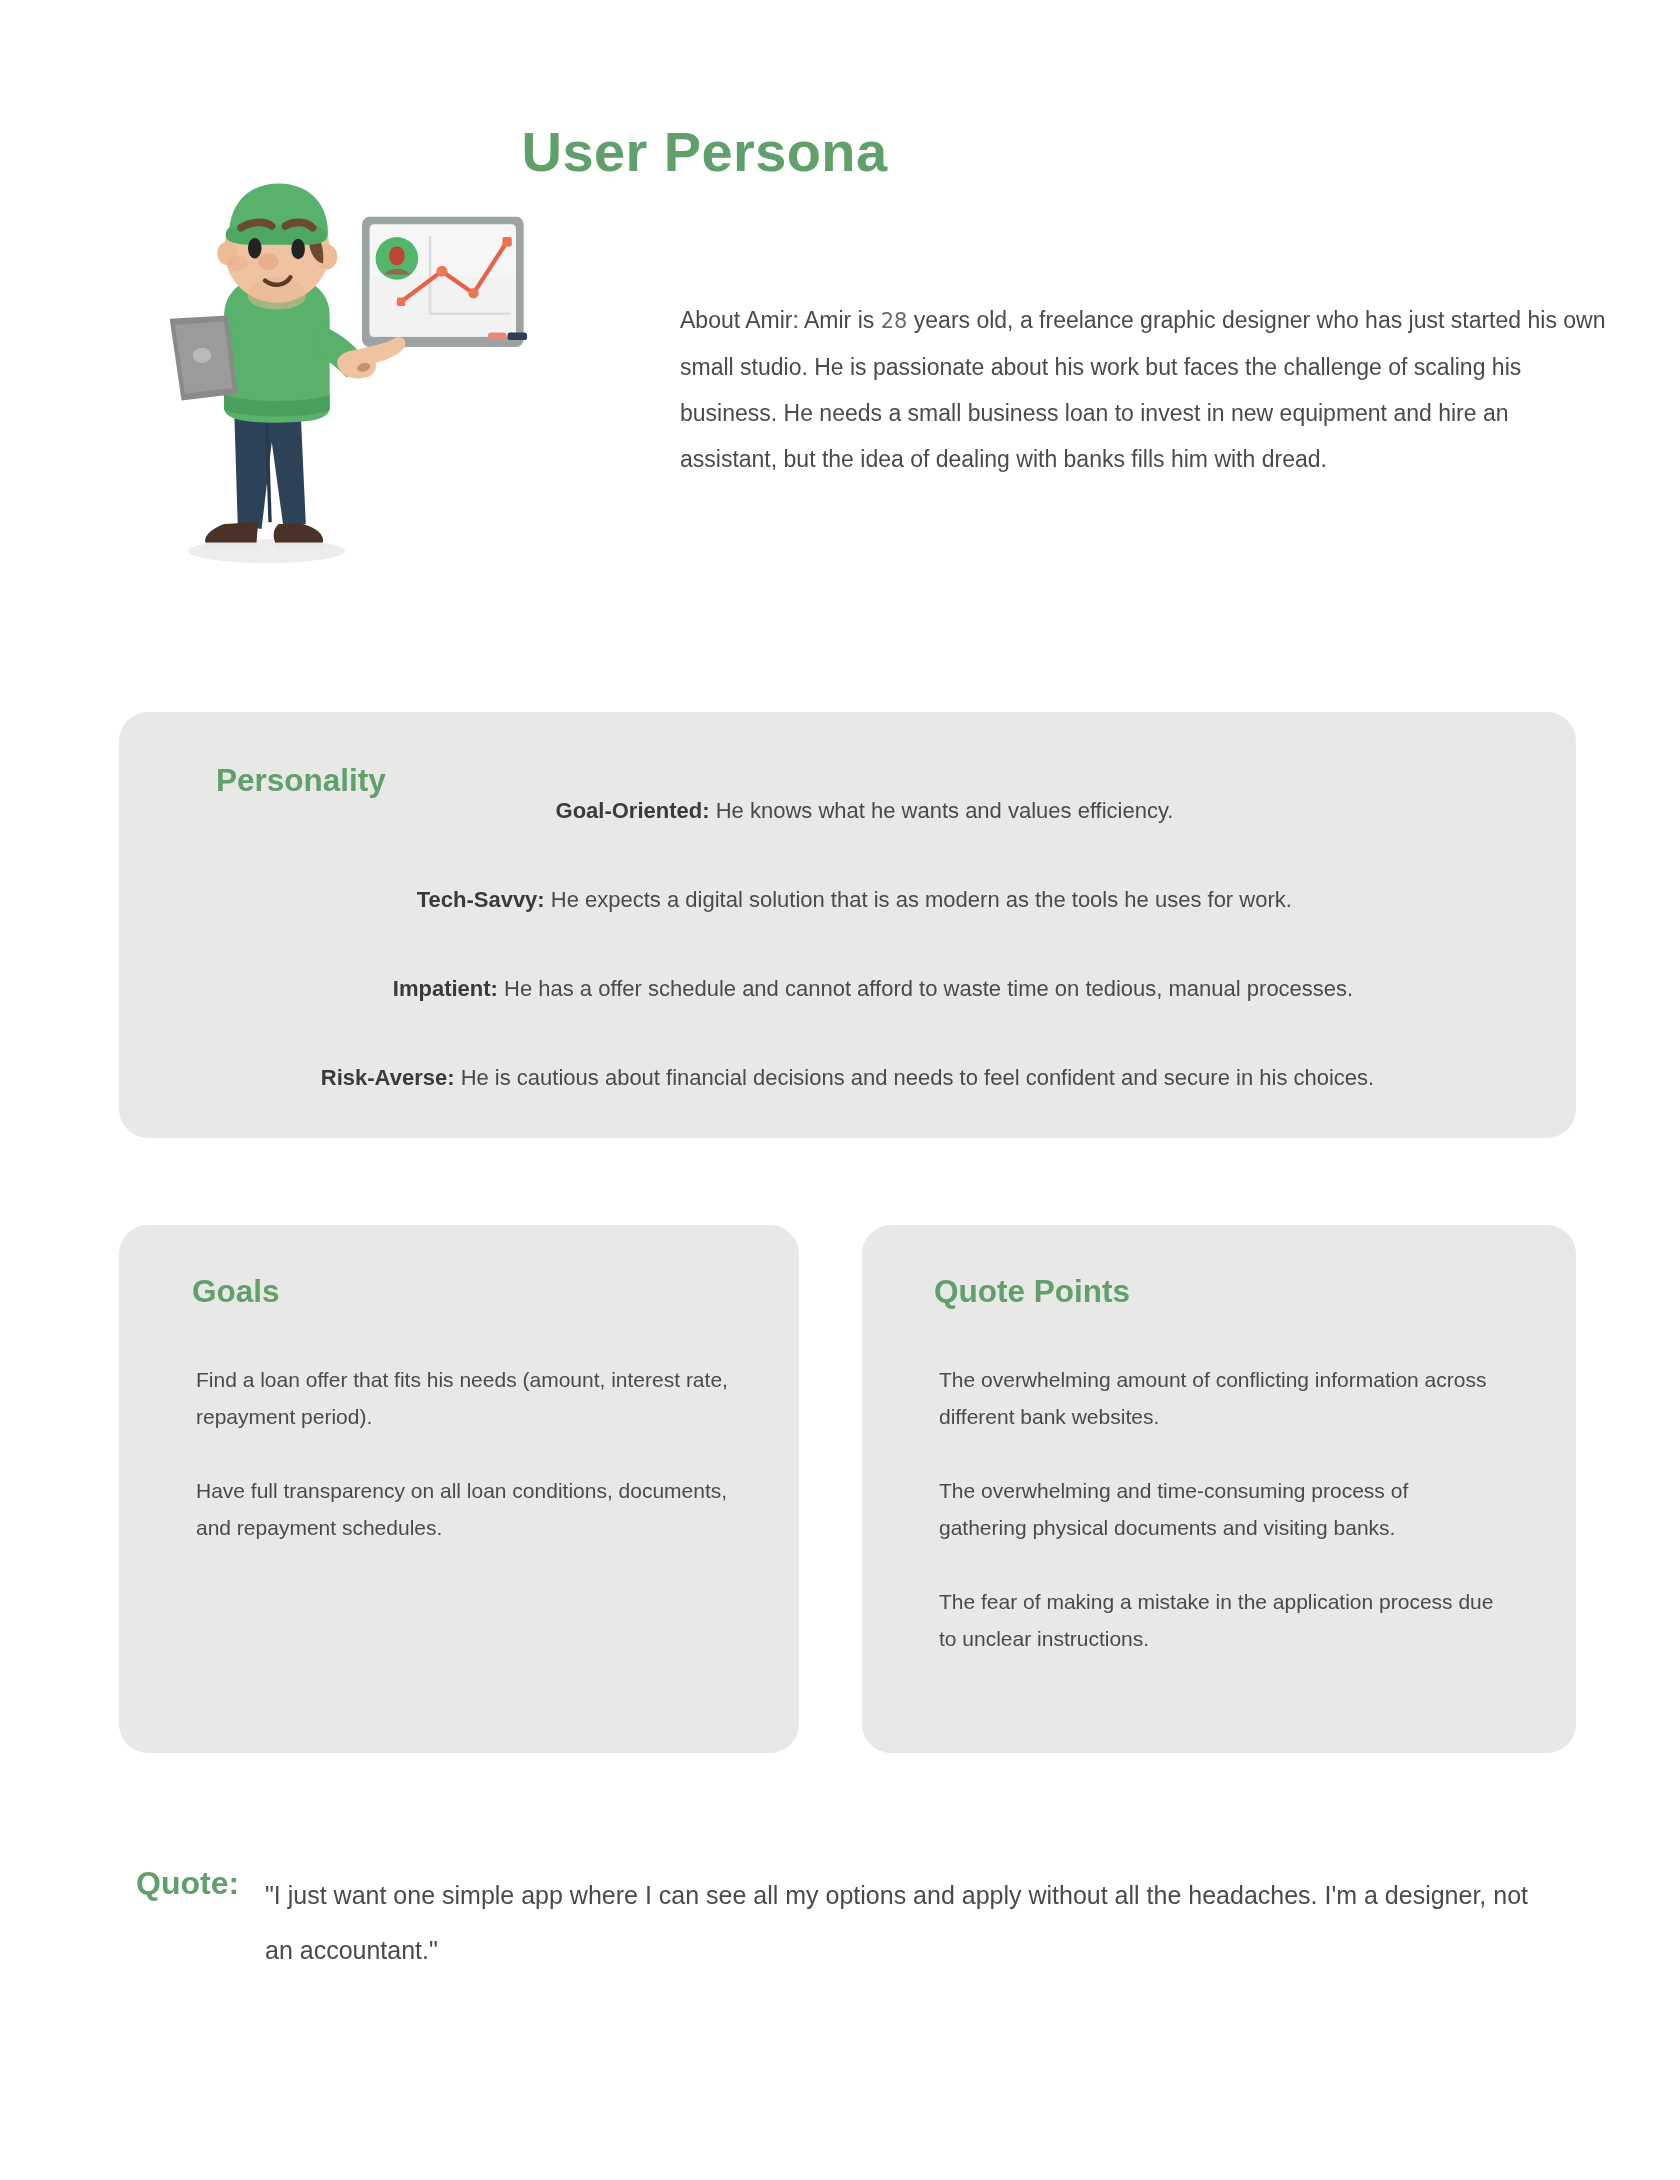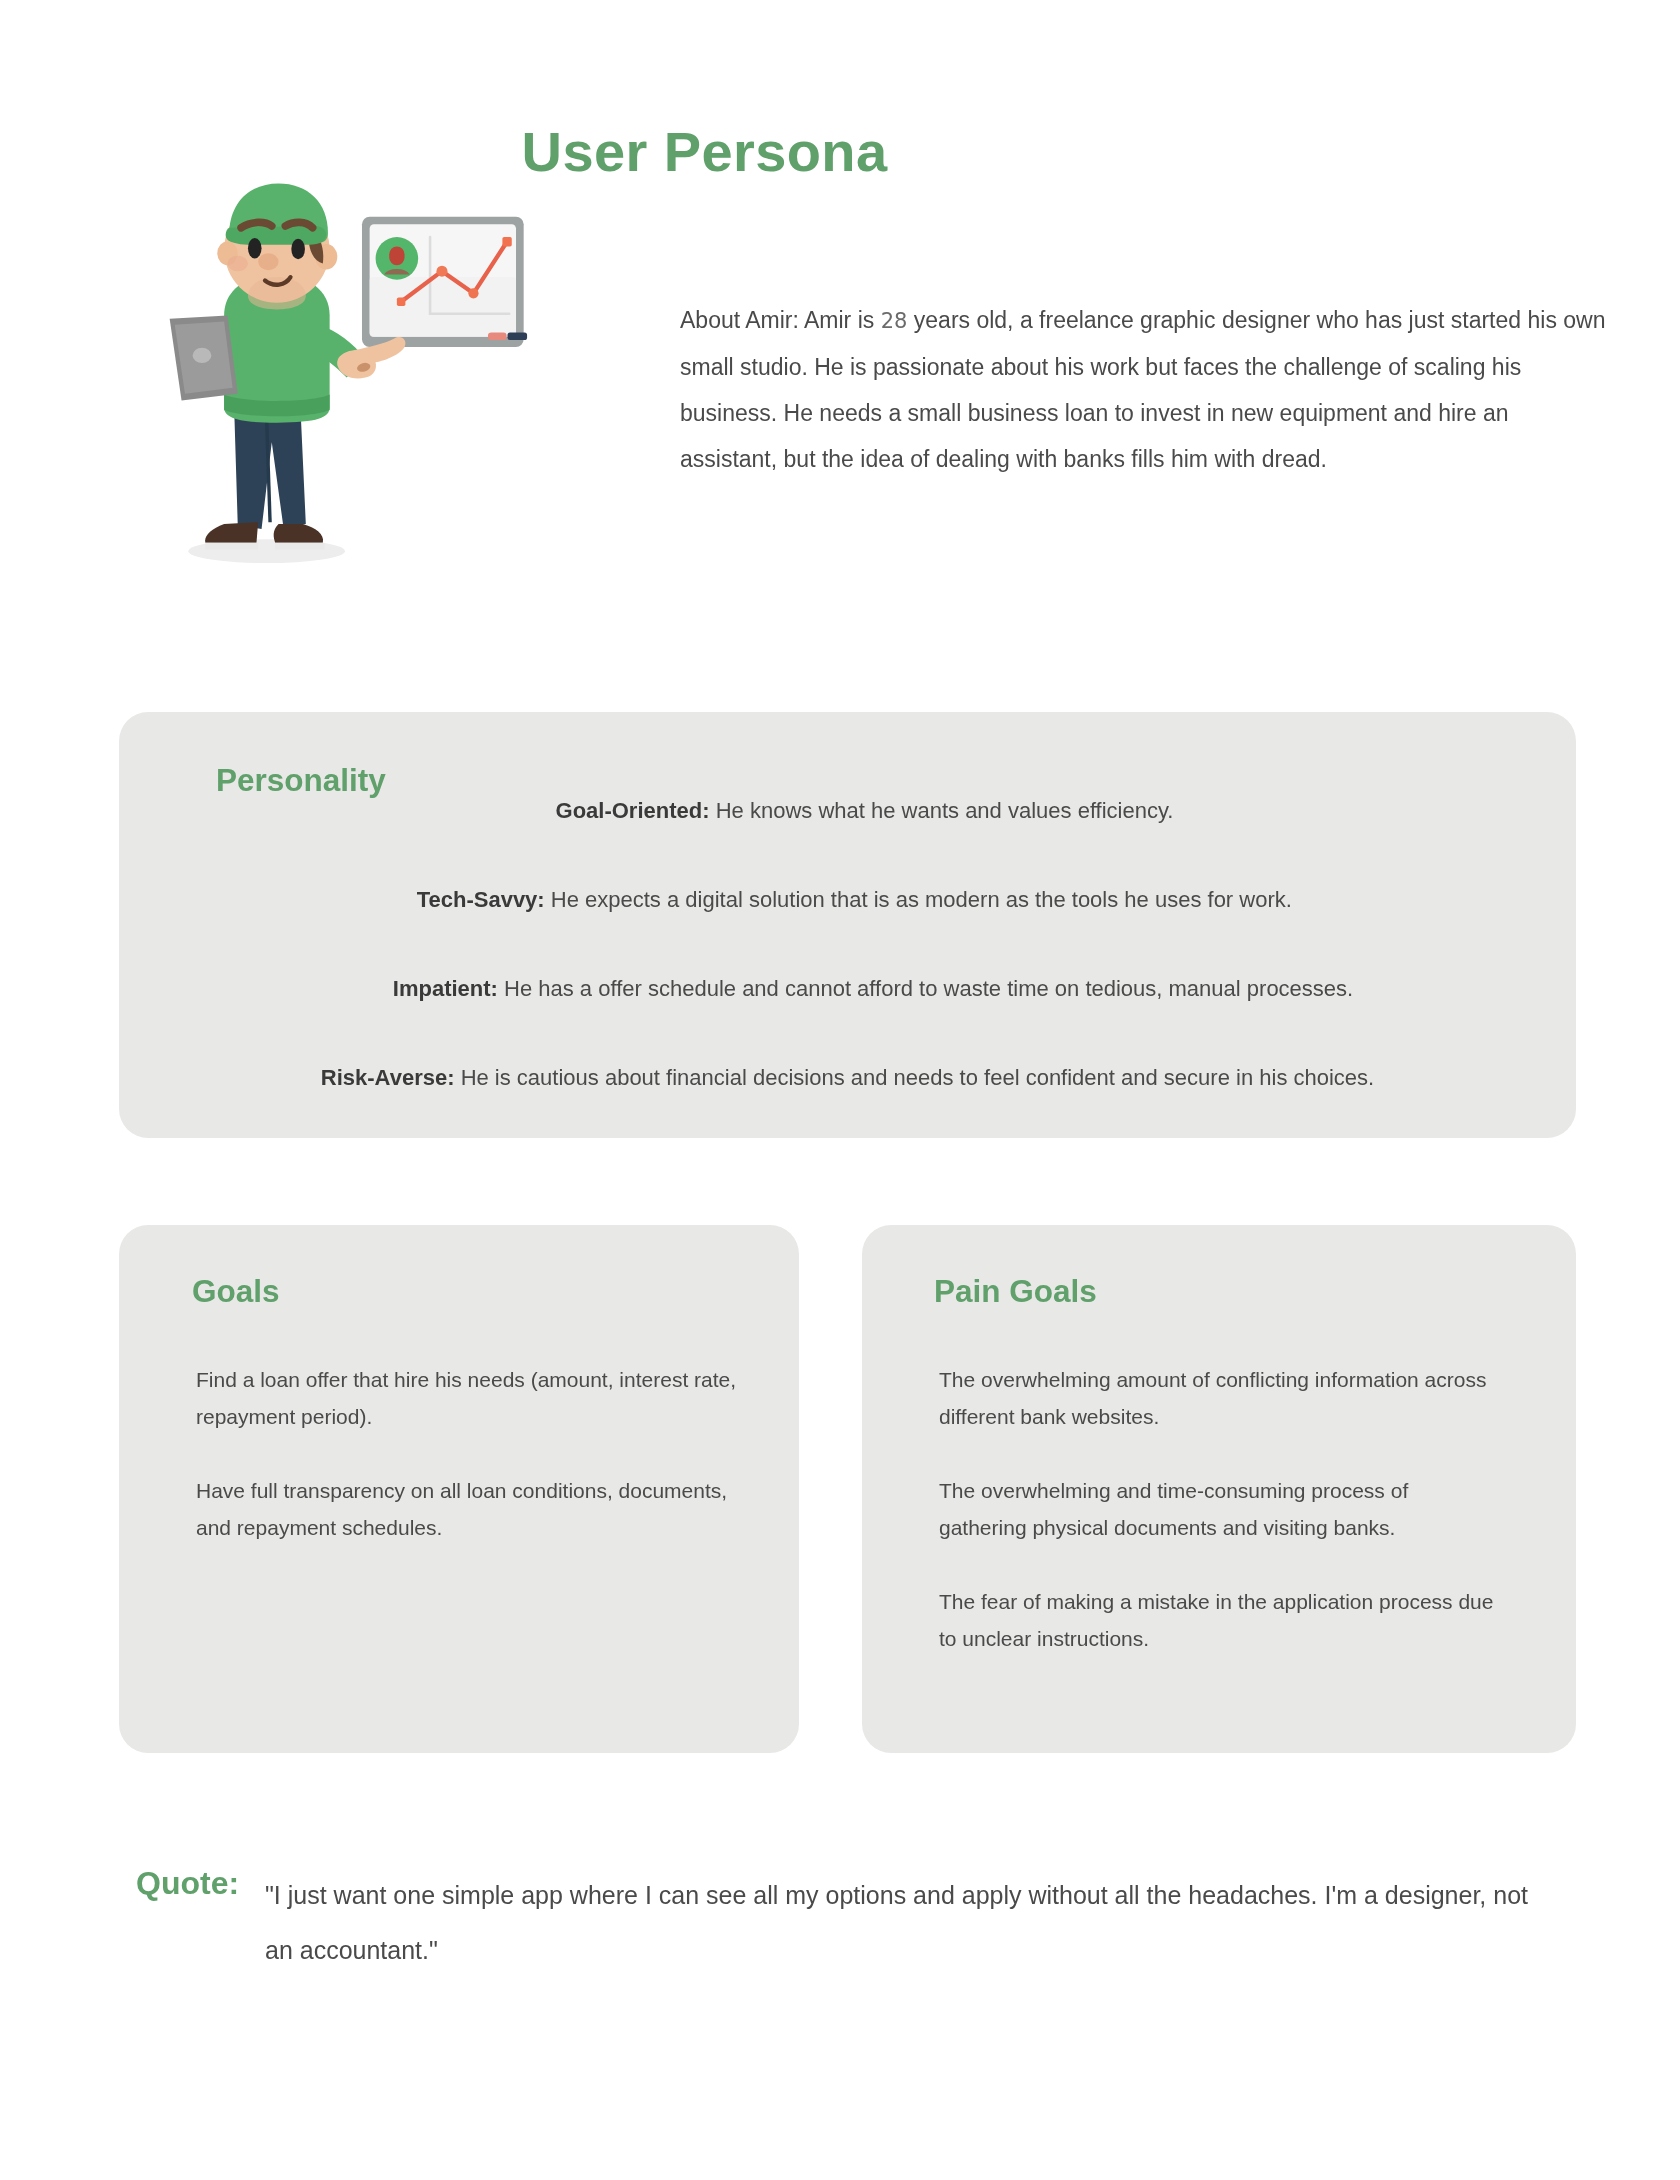--- a/index.html
+++ b/index.html
@@ -253,26 +253,26 @@
   <div class="persona-list">
     <div class="persona-row pr1"><strong>Goal-Oriented:</strong> <span>He knows what he wants and values efficiency.</span></div>
     <div class="persona-row pr2"><strong>Tech-Savvy:</strong> <span>He expects a digital solution that is as modern as the tools he uses for work.</span></div>
     <div class="persona-row pr3"><strong>Impatient:</strong> <span>He has a offer schedule and cannot afford to waste time on tedious, manual processes.</span></div>
     <div class="persona-row pr4"><strong>Risk-Averse:</strong> <span>He is cautious about financial decisions and needs to feel confident and secure in his choices.</span></div>
   </div>
 
   <div class="card card-goals"></div>
   <div class="section-heading heading-goals">Goals</div>
   <div class="bullet-list bl-goals">
-    <div class="bullet">Find a loan offer that hire his needs (amount, interest rate, repayment period).</div>
+    <div class="bullet">Find a loan offer that fits his needs (amount, interest rate, repayment period).</div>
     <div class="bullet">Have full transparency on all loan conditions, documents, and repayment schedules.</div>
   </div>
 
   <div class="card card-pain"></div>
-  <div class="section-heading heading-pain">Pain Goals</div>
+  <div class="section-heading heading-pain">Quote Points</div>
   <div class="bullet-list bl-pain">
     <div class="bullet">The overwhelming amount of conflicting information across different bank websites.</div>
     <div class="bullet">The overwhelming and time-consuming process of gathering physical documents and visiting banks.</div>
     <div class="bullet">The fear of making a mistake in the application process due to unclear instructions.</div>
   </div>
 
   <div class="quote-block">
     <div class="quote-label">Quote:</div>
     <div class="quote-text">"I just want one simple app where I can see all my options and apply without all the headaches. I'm a designer, not an accountant."</div>
   </div>

